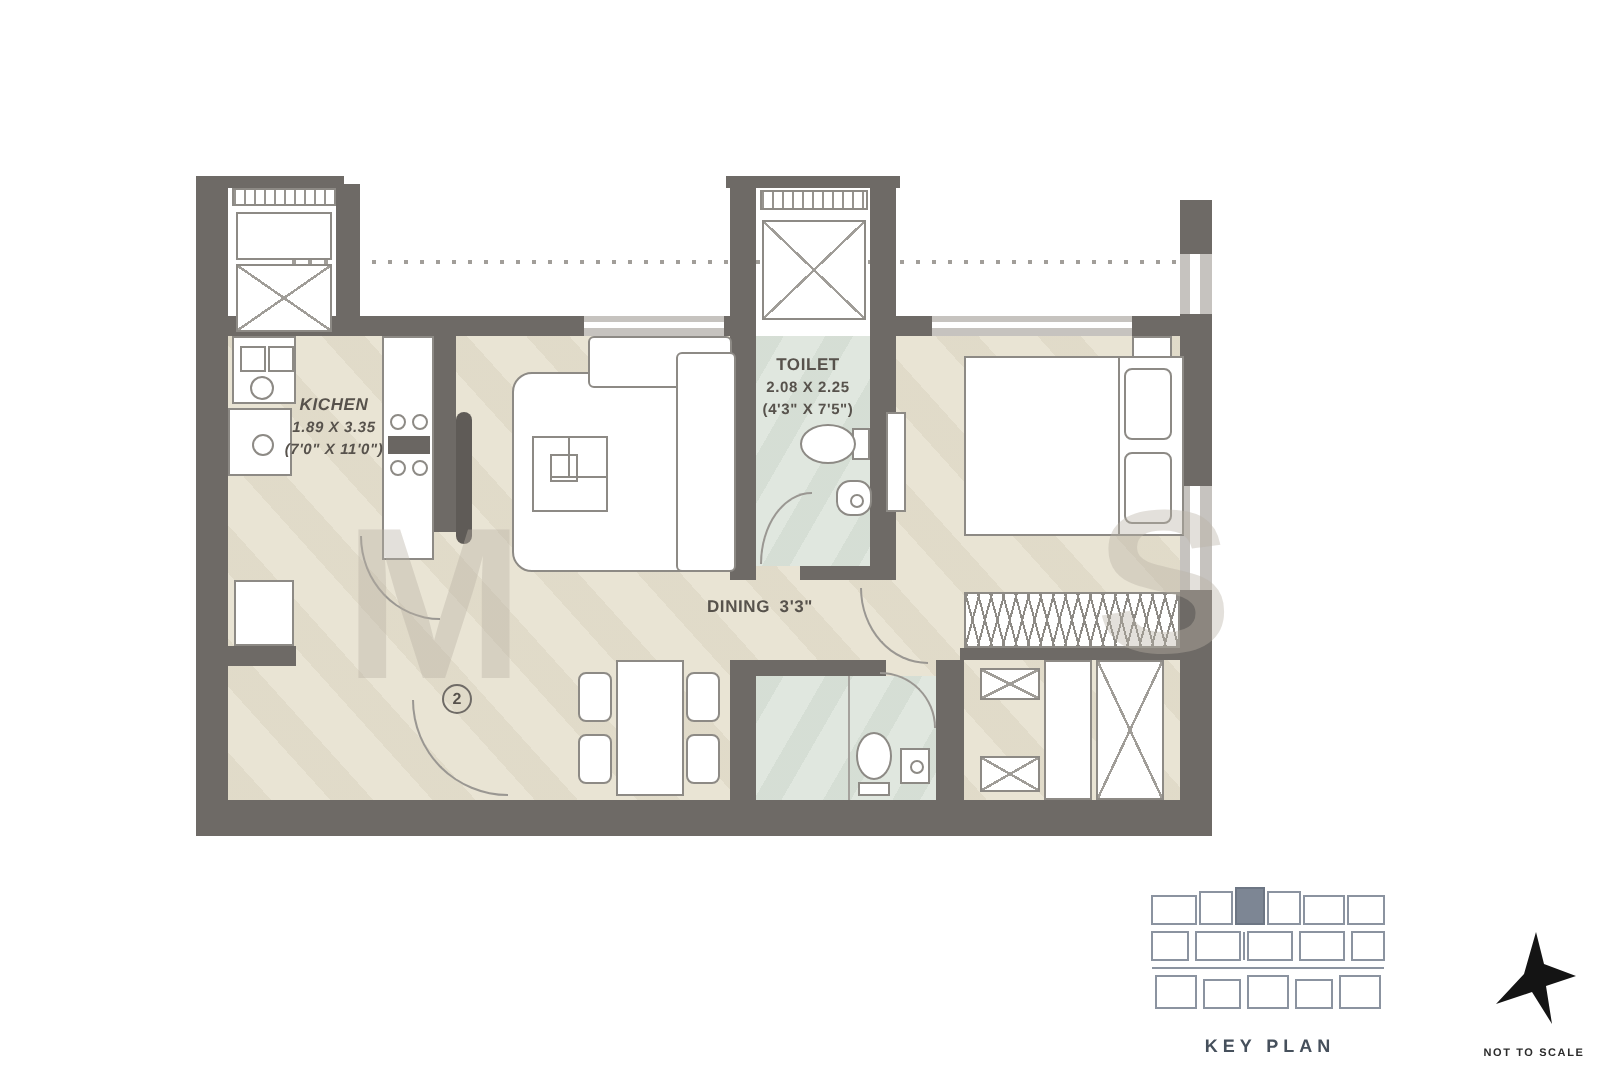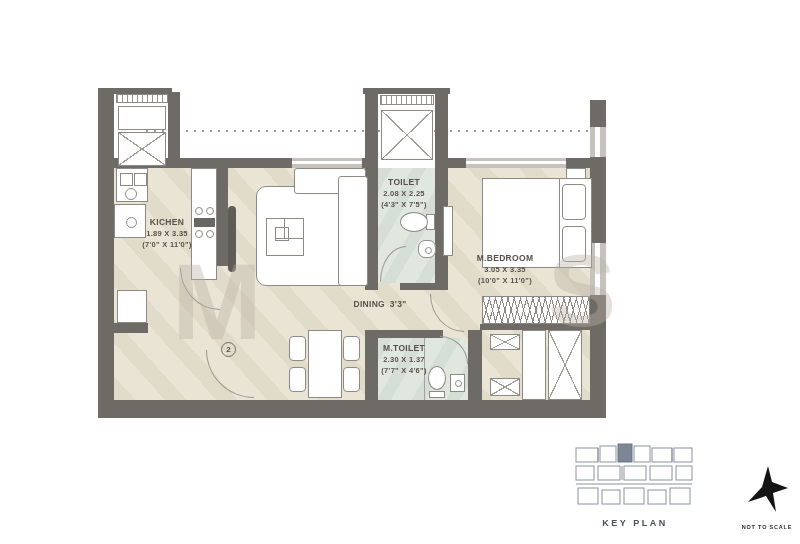--- a/index.html
+++ b/index.html
@@ -146,39 +146,29 @@
   <div class="furn" style="left:562px;top:226px;width:24px;height:36px;border-radius:4px;"></div>
   <div class="furn" style="left:566px;top:168px;width:20px;height:11px;"></div>
   <div class="furn" style="left:443px;top:206px;width:10px;height:50px;"></div>
   <div class="zigzag" style="left:482px;top:296px;width:108px;height:28px;"></div>
   <div class="arc" style="left:430px;top:294px;width:34px;height:38px;border-left-width:1px;border-bottom-width:1px;border-bottom-left-radius:100%;"></div>
   <div class="xbox" style="left:490px;top:334px;width:30px;height:16px;"></div>
   <div class="furn" style="left:522px;top:330px;width:24px;height:70px;"></div>
   <div class="xbox" style="left:490px;top:378px;width:30px;height:18px;"></div>
   <div class="xbox" style="left:548px;top:330px;width:34px;height:70px;"></div>
 
-  <div class="label" style="left:107px;top:216px;width:120px;">
+  <div class="label" style="left:107px;top:196px;width:120px;font-style:italic;">
     <div class="lname">KICHEN</div>
     <div class="ldim">1.89 X 3.35</div>
     <div class="ldim">(7'0" X 11'0")</div>
   </div>
   <div class="label" style="left:347px;top:176px;width:114px;">
     <div class="lname">TOILET</div>
     <div class="ldim">2.08 X 2.25</div>
     <div class="ldim">(4'3" X 7'5")</div>
-  </div>
-  <div class="label" style="left:445px;top:252px;width:120px;">
-    <div class="lname">M.BEDROOM</div>
-    <div class="ldim">3.05 X 3.35</div>
-    <div class="ldim">(10'0" X 11'0")</div>
-  </div>
-  <div class="label" style="left:348px;top:342px;width:112px;">
-    <div class="lname">M.TOILET</div>
-    <div class="ldim">2.30 X 1.37</div>
-    <div class="ldim">(7'7" X 4'6")</div>
   </div>
   <div class="label" style="left:320px;top:293px;width:120px;">
     <span class="lname">DINING</span>
     <span class="lname">3'3"</span>
   </div>
 
   <div class="wm" style="left:172px;top:248px;font-size:108px;">M</div>
   <div class="wm" style="left:548px;top:240px;font-size:102px;">S</div>
 
   <div class="abs" style="left:570px;top:440px;width:130px;height:95px;">

